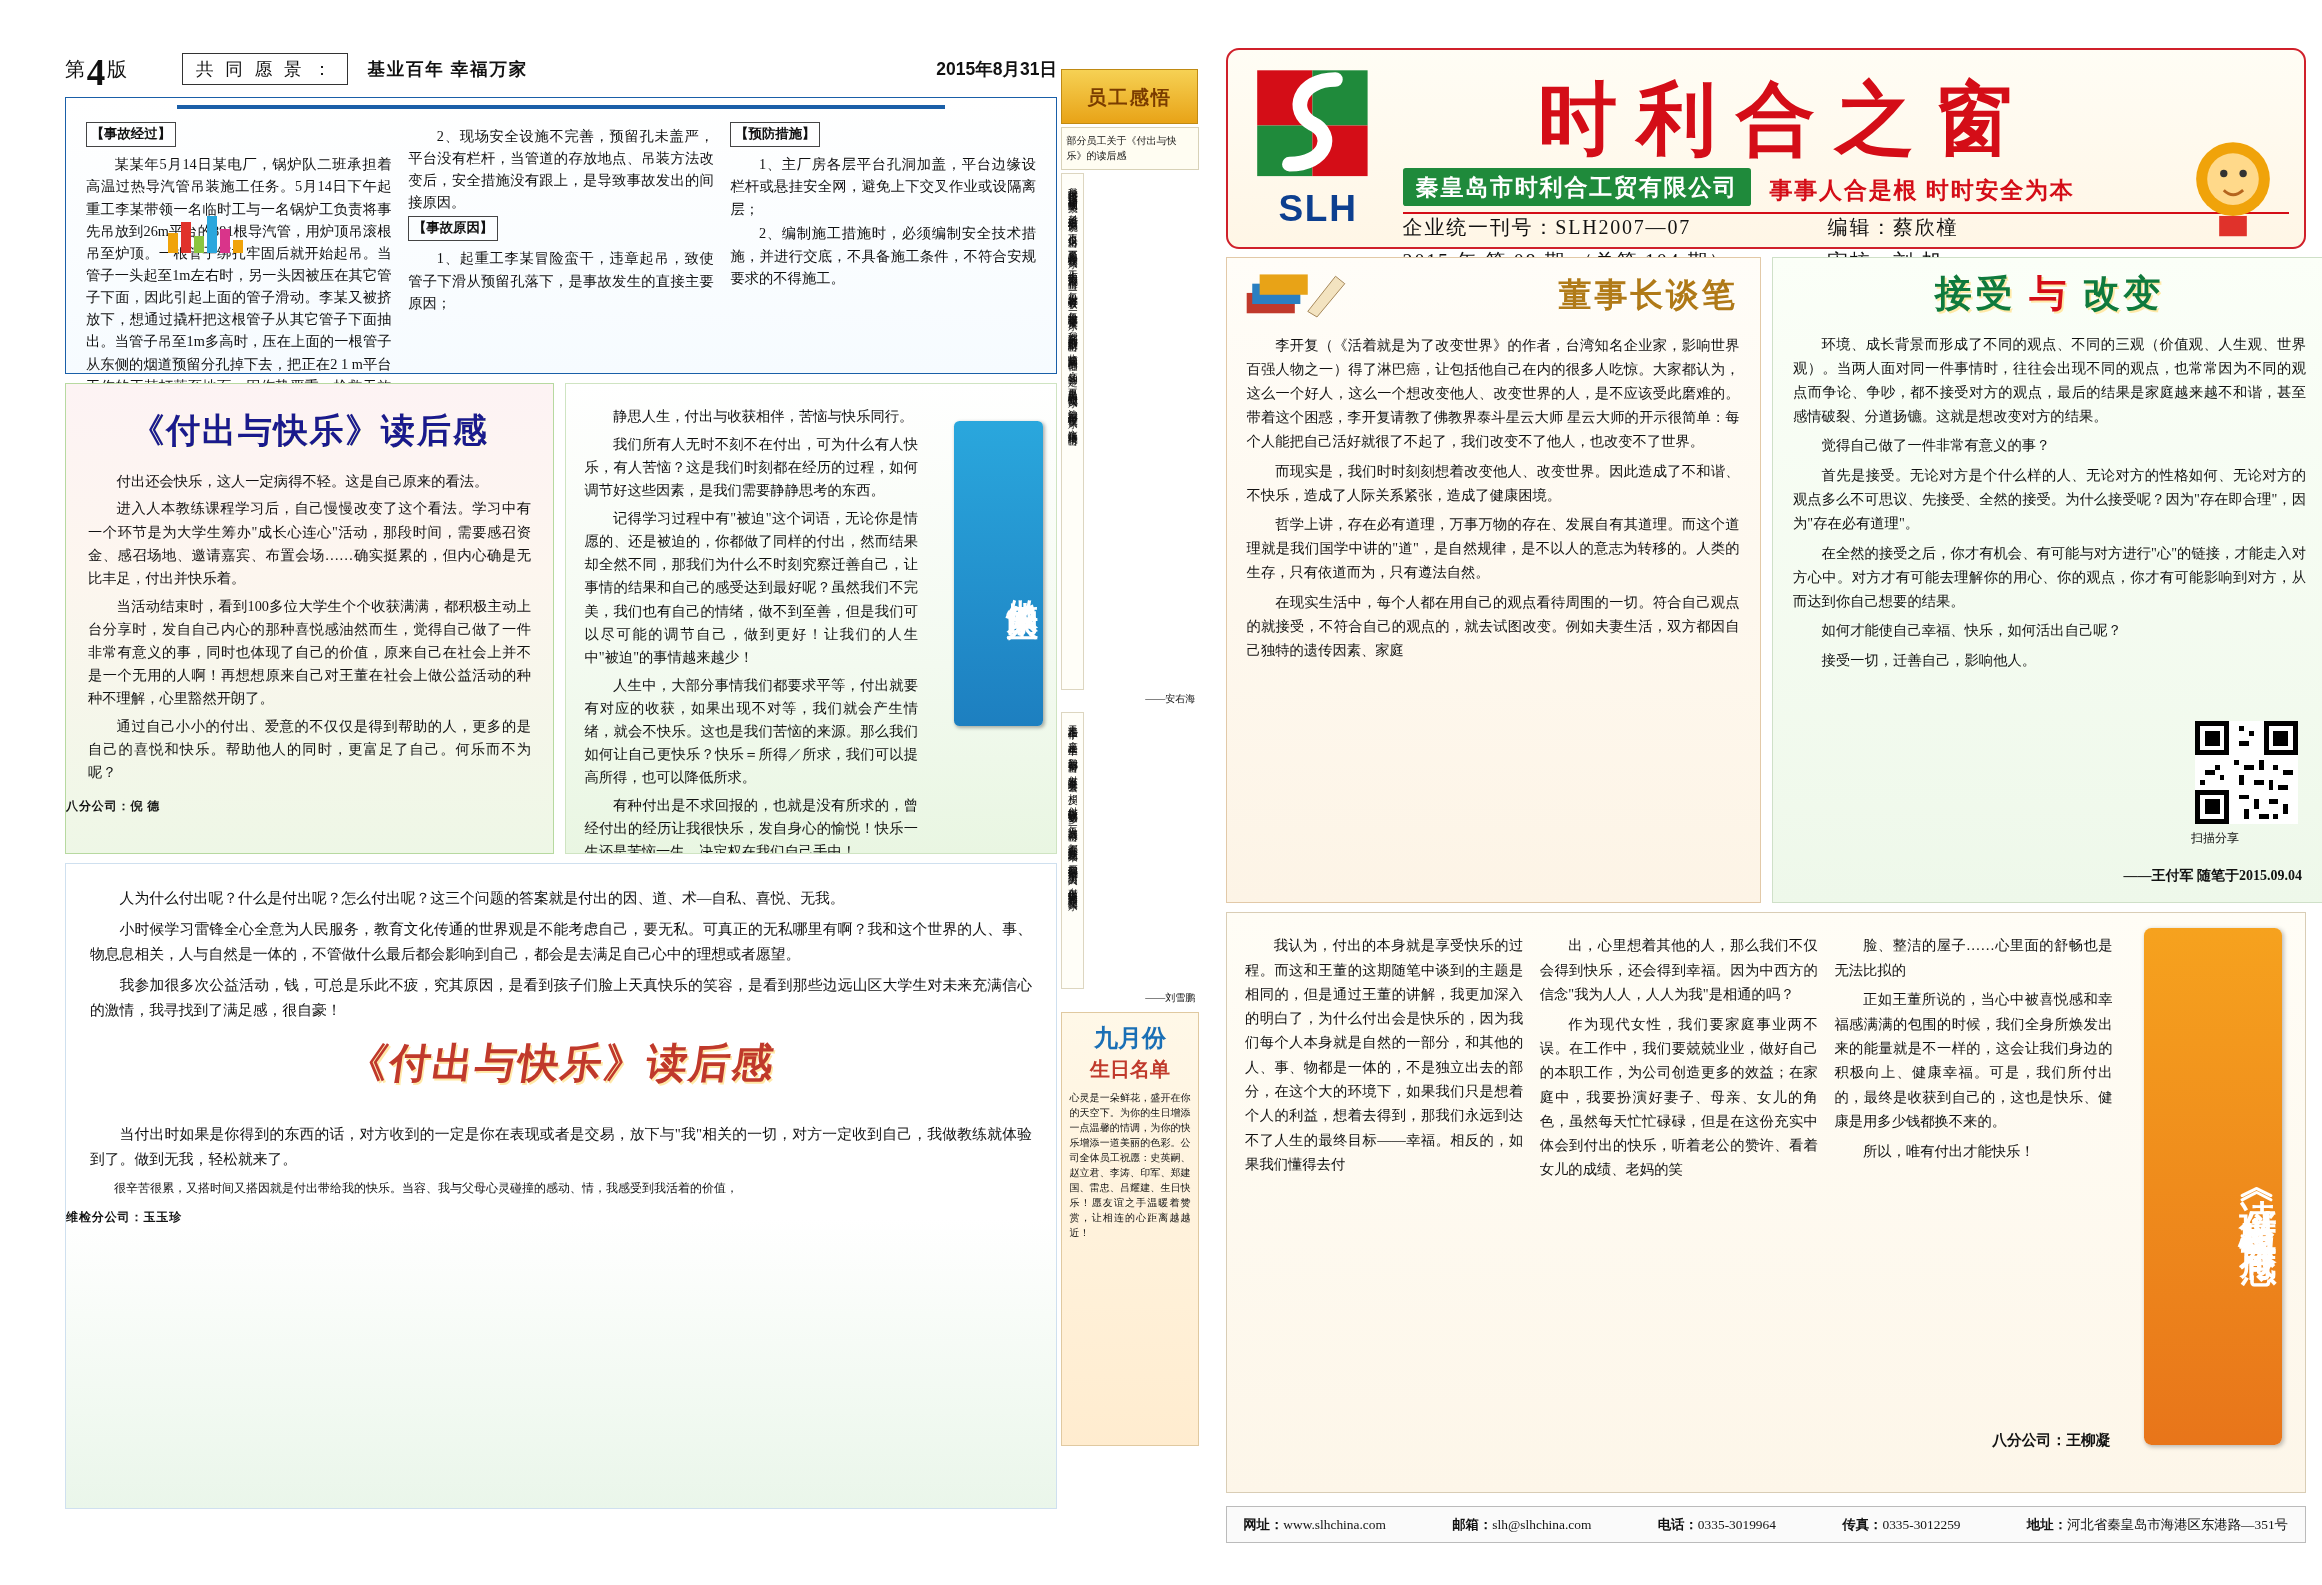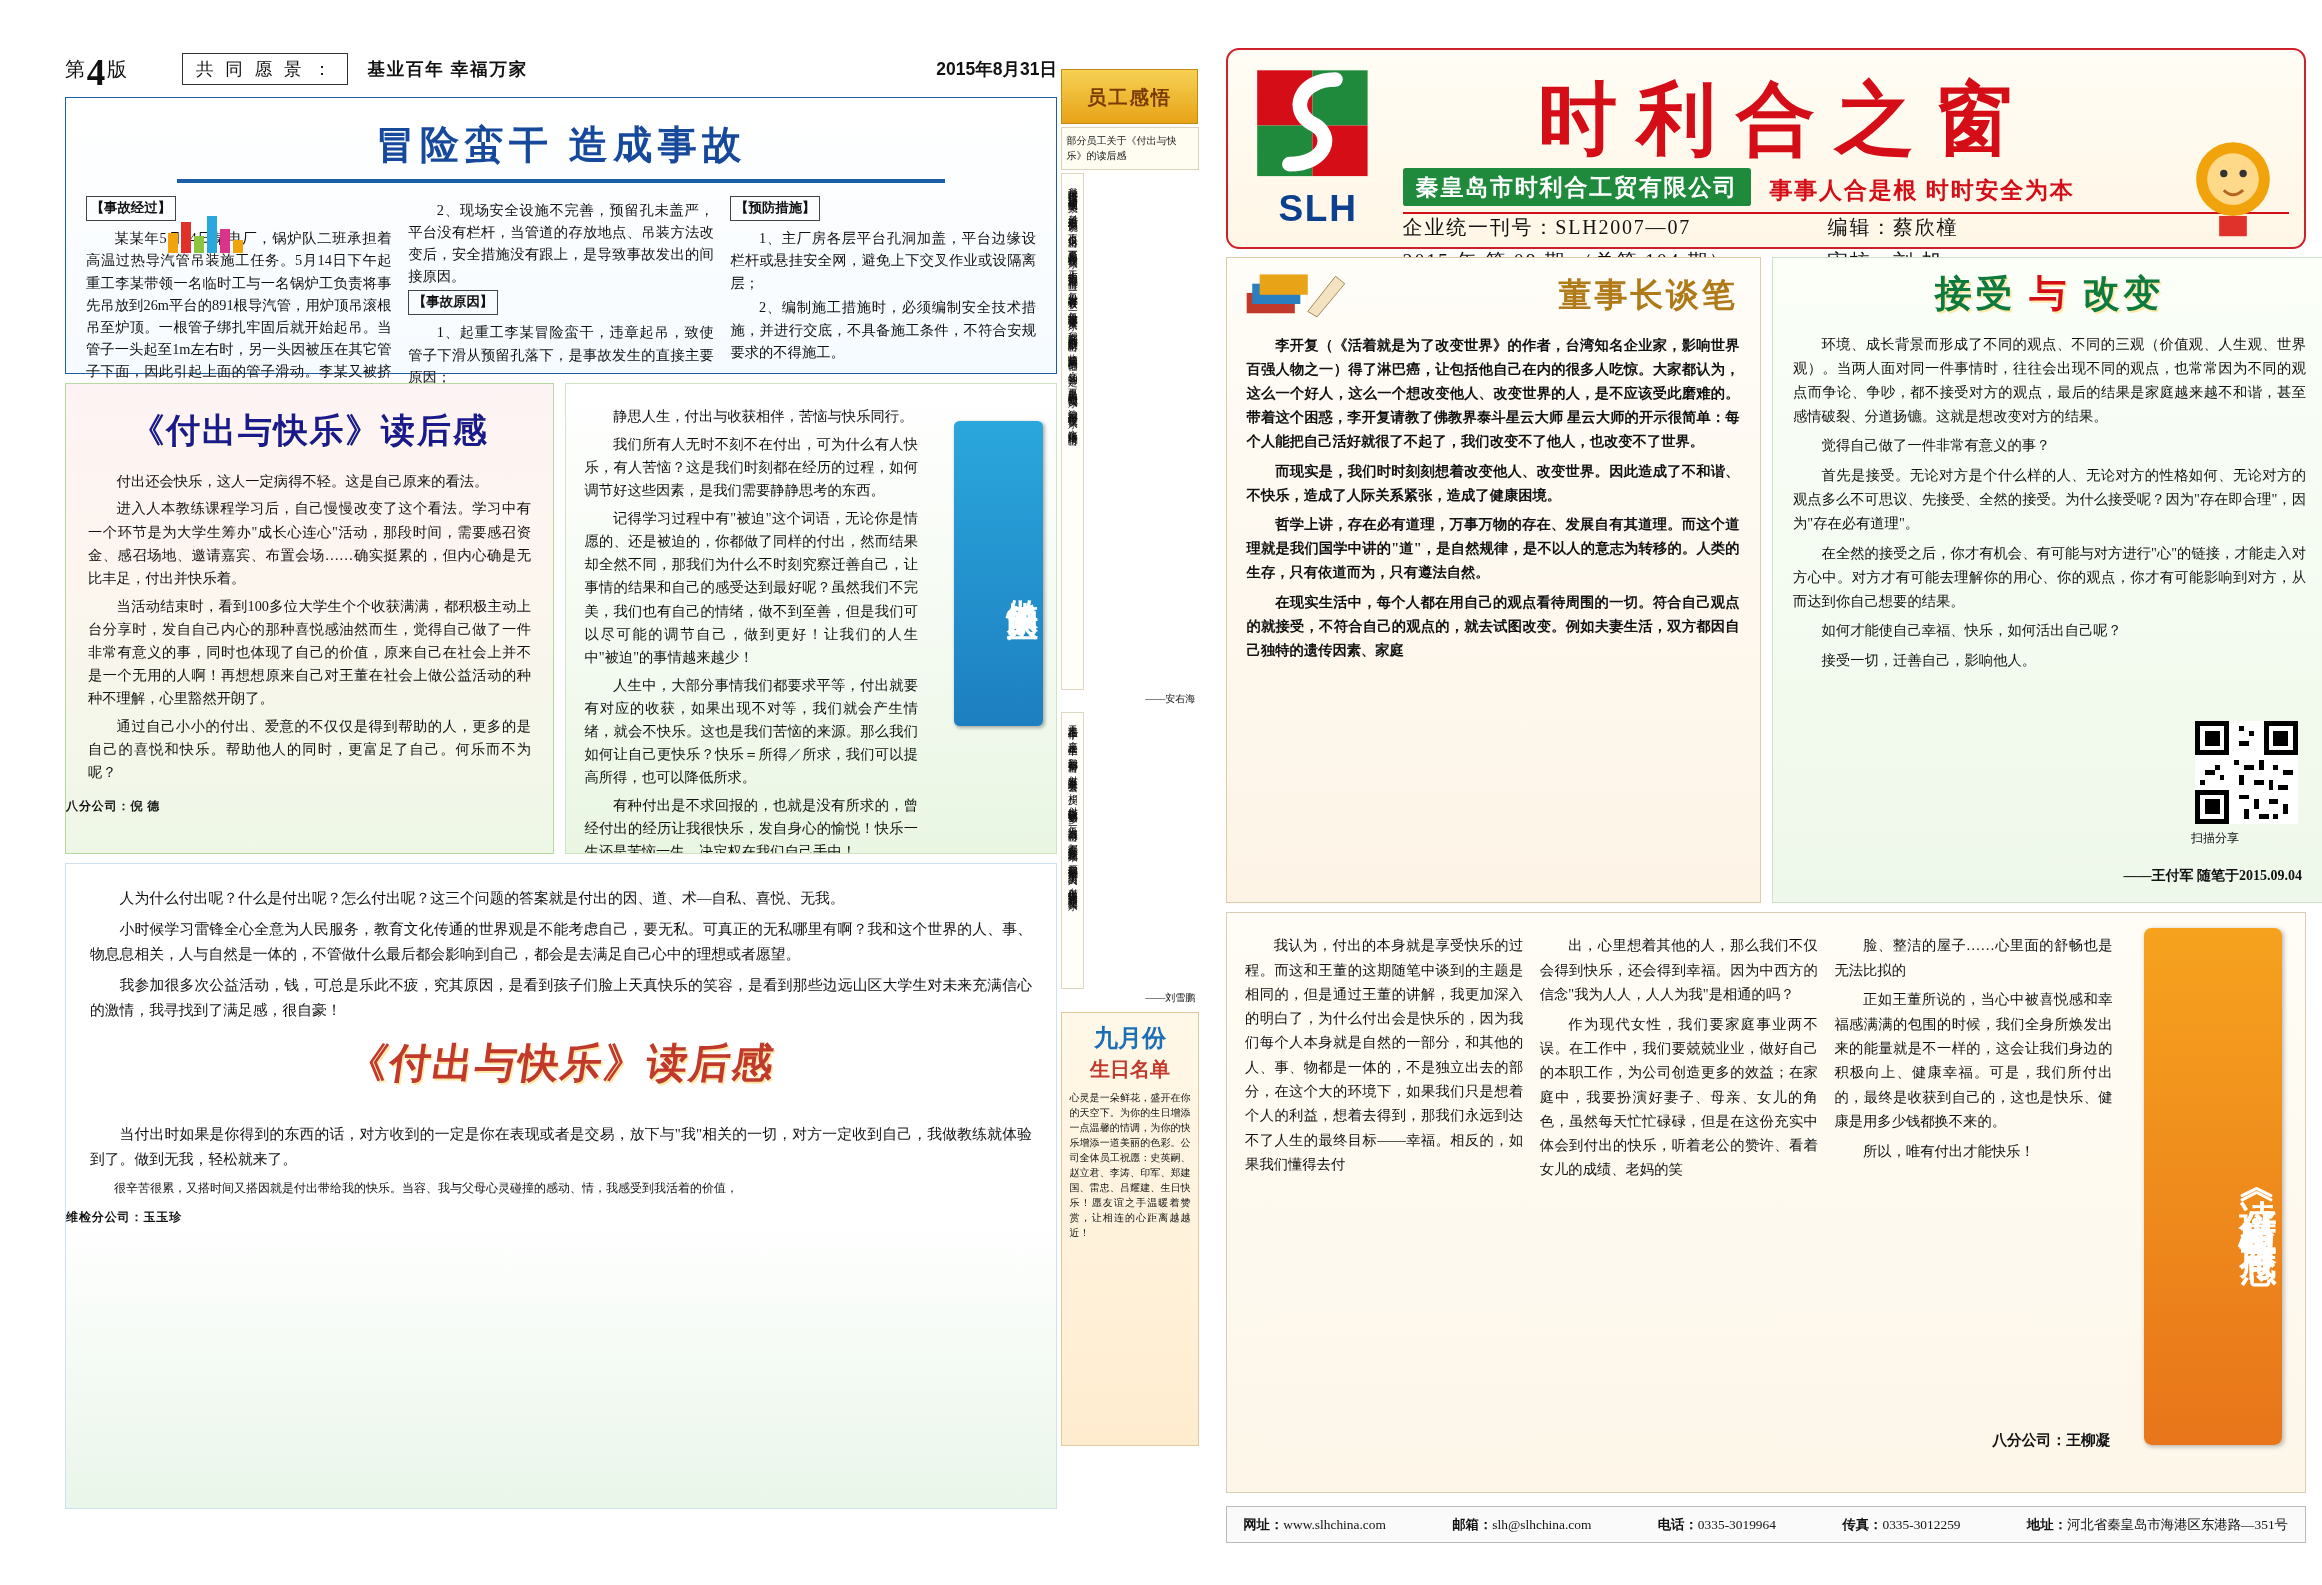--- a/index.html
+++ b/index.html
@@ -95,21 +95,21 @@
   .np-info .c2 { width:277px; margin-bottom:7.4px; }
   .np-info-line { position:absolute; left:175px; top:162px; width:886px; height:1.8px; background:#d40d17; }
   .lion { position:absolute; right:20px; top:83px; width:102px; height:106px; }
 
   .chair { position:absolute; left:16.6px; top:257px; width:535px; height:646px;
       border:0.9px solid #e2c9a8; background:linear-gradient(180deg,#fffdf8,#fdf4e6); overflow:hidden;}
   .chair-head { height:66px; position:relative; }
   .chair-title { position:absolute; right:22px; top:14.8px; font-size:33px; font-weight:bold; color:#b07a18;
       letter-spacing:2.8px; text-shadow:0.9px 0.9px 0 #fff; }
   .book-icon { position:absolute; left:16.6px; top:7.4px; width:111px; height:54px;}
-  .chair-body { padding:3.7px 20px 0 20px; font-size:14.3px; line-height:1.68;font-weight:bold; }
+  .chair-body { padding:3.7px 20px 0 20px; font-size:14.3px; line-height:1.68; }
   .chair-body p { margin:5.5px 0; text-indent:2em; text-align:justify; }
 
   .accept { position:absolute; left:563px; top:257px; width:555px; height:646px;
       border:0.9px solid #cfe0c8; background:linear-gradient(180deg,#fbfff8,#eef8ea); overflow:hidden;}
   .accept-title { text-align:center; padding-top:11px; font-size:37px; font-weight:bold; letter-spacing:3.7px;
       color:#0f7a3d; text-shadow:1.8px 1.8px 0 #ffe9a8; }
   .accept-title em { color:#d40d17; font-style:normal; }
   .accept-body { padding:7.4px 20px 0 20px; font-size:14.3px; line-height:1.68; }
   .accept-body p { margin:5.5px 0; text-indent:2em; text-align:justify; }
   .qr { position:absolute; right:28px; bottom:78px; width:103px; height:103px; background:#fff; }
@@ -153,21 +153,20 @@
 
     <div class="article1">
       <div class="a1-deco">
         <i style="left:0;height:20px;background:#f0a30a;"></i>
         <i style="left:13px;height:31px;background:#e0322b;"></i>
         <i style="left:26px;height:16.6px;background:#8bc53f;"></i>
         <i style="left:39px;height:37px;background:#2aa7dd;"></i>
         <i style="left:52px;height:24px;background:#d9348a;"></i>
         <i style="left:65px;height:13px;background:#f0a30a;"></i>
       </div>
-      <div class="a1-title">冒险蛮干  造成事故</div>
       <div class="a1-underline"></div>
       <div class="a1-cols">
         <div class="a1-col">
           <div class="sec-tag">【事故经过】</div>
           <p>某某年5月14日某电厂，锅炉队二班承担着高温过热导汽管吊装施工任务。5月14日下午起重工李某带领一名临时工与一名锅炉工负责将事先吊放到26m平台的891根导汽管，用炉顶吊滚根吊至炉顶。一根管子绑扎牢固后就开始起吊。当管子一头起至1m左右时，另一头因被压在其它管子下面，因此引起上面的管子滑动。李某又被挤放下，想通过撬杆把这根管子从其它管子下面抽出。当管子吊至1m多高时，压在上面的一根管子从东侧的烟道预留分孔掉下去，把正在2 1 m平台工作的王某打落至地面，因伤势严重，抢救无效死亡。</p>
         </div>
         <div class="a1-col">
           <p>2、现场安全设施不完善，预留孔未盖严，平台没有栏杆，当管道的存放地点、吊装方法改变后，安全措施没有跟上，是导致事故发出的间接原因。</p>
           <div class="sec-tag">【事故原因】</div>
           <p>1、起重工李某冒险蛮干，违章起吊，致使管子下滑从预留孔落下，是事故发生的直接主要原因；</p>

